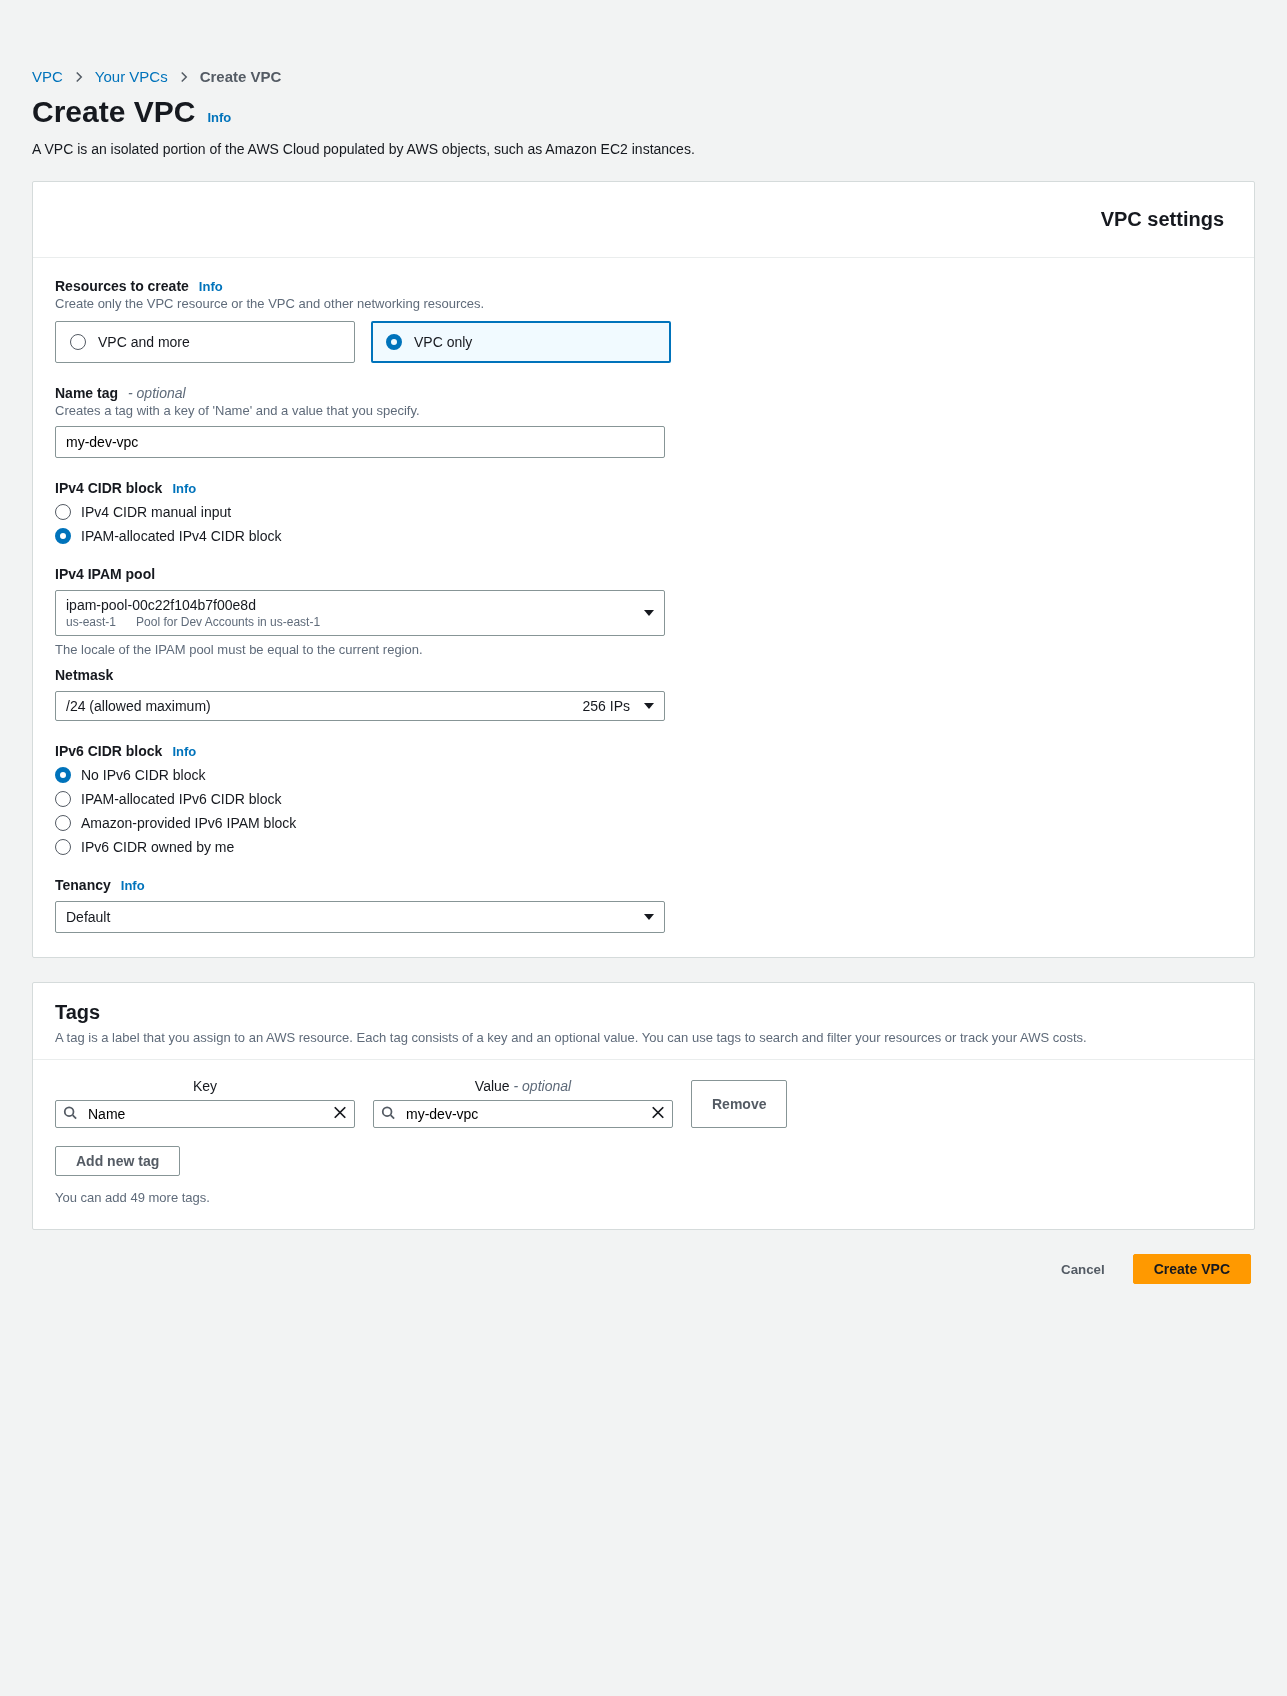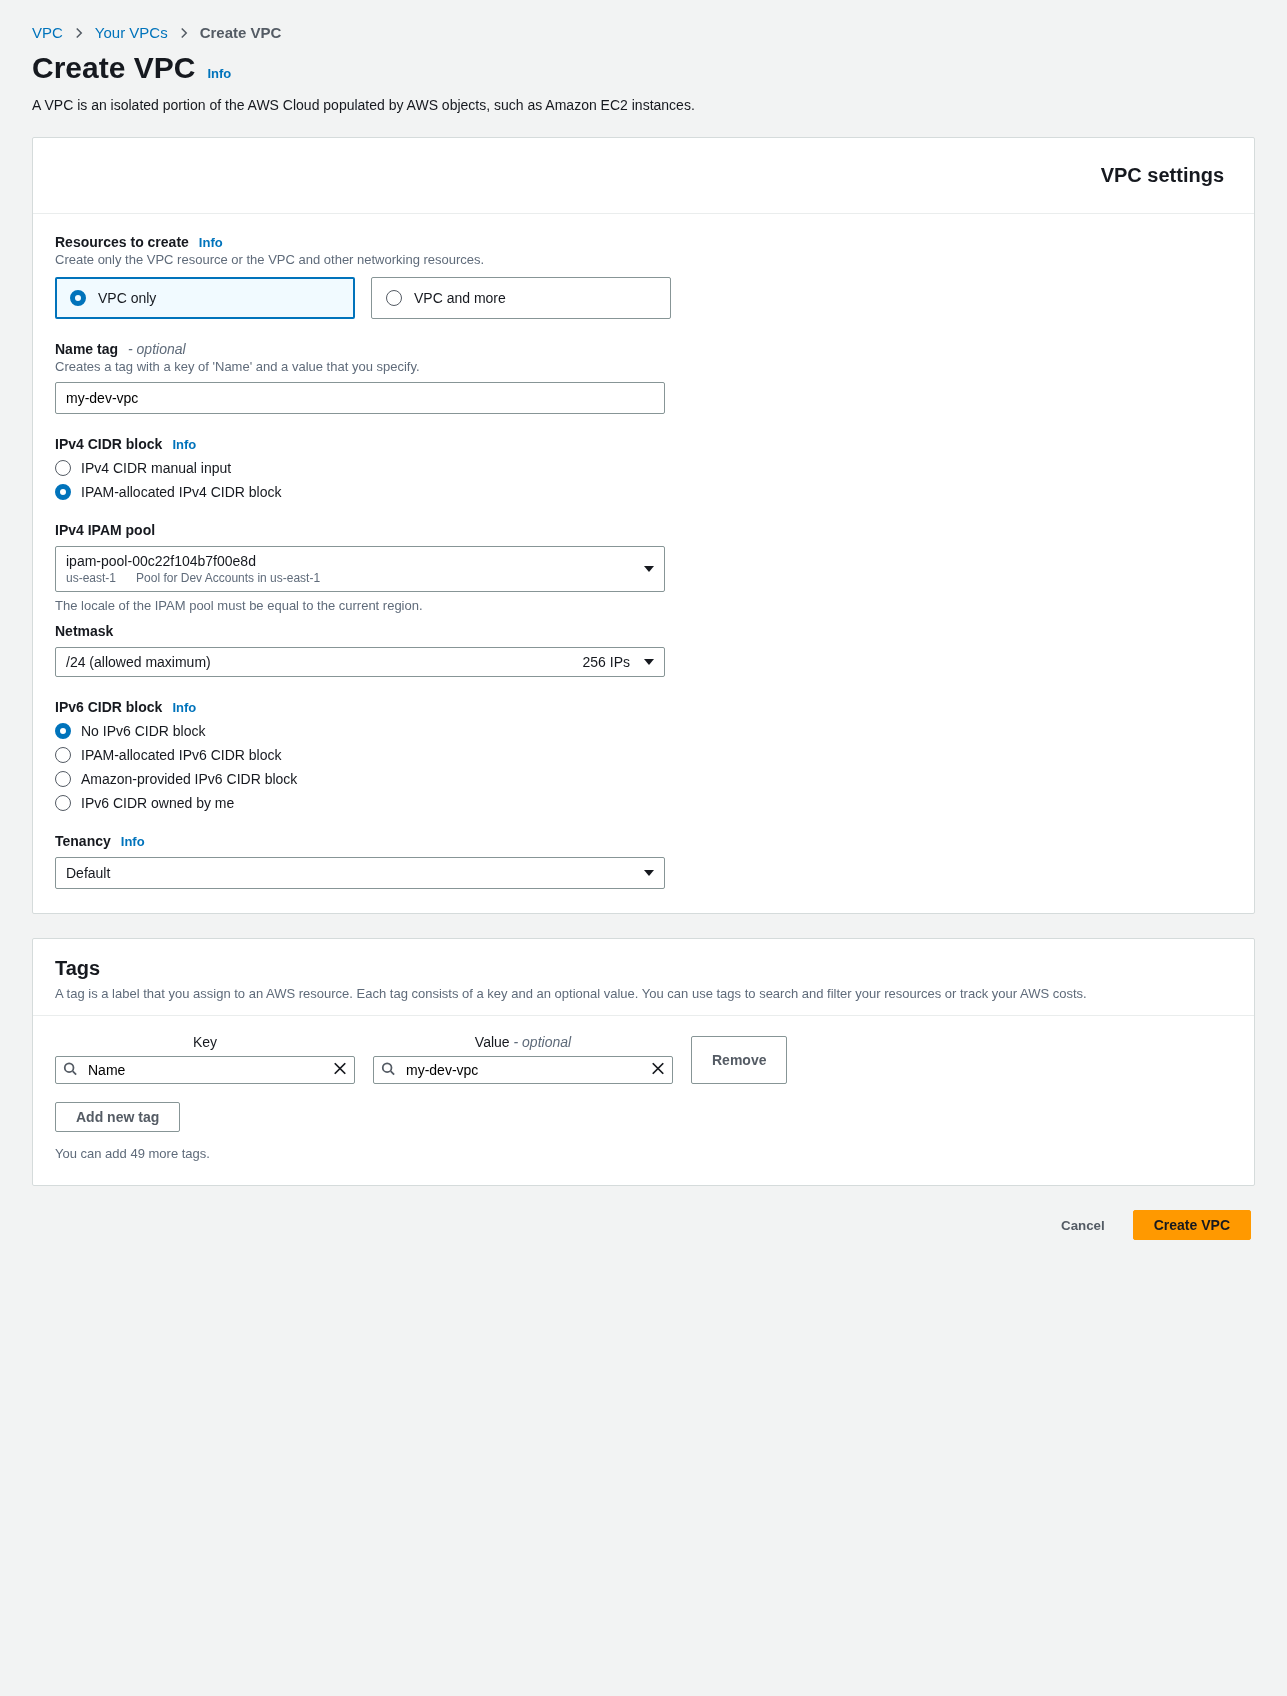--- a/index.html
+++ b/index.html
@@ -4,21 +4,21 @@
 <style>
   * { box-sizing: border-box; }
   body {
     margin: 0;
     font-family: "Amazon Ember", "Helvetica Neue", Arial, sans-serif;
     background: #f2f3f3;
     color: #16191f;
     font-size: 14px;
   }
   .page { padding: 24px 32px 60px 32px; max-width: 1287px; }
-  .breadcrumb { display: flex; align-items: center; gap: 10px; font-size: 15px; margin-bottom: 10px; }
+  .breadcrumb { display: flex; align-items: center; gap: 10px; font-size: 15px; margin-bottom: 10px; margin-top: 44px; }
   .breadcrumb .crumb-link { color: #0073bb; cursor: pointer; }
   .breadcrumb .sep { color: #545b64; display:flex; }
   .breadcrumb .crumb-current { color: #545b64; font-weight: 600; }
   .page-title-row { display: flex; align-items: baseline; gap: 12px; margin-top: 8px; }
   .page-title { font-size: 30px; font-weight: 700; margin: 0; }
   .info-link { color: #0073bb; font-size: 13px; font-weight: 600; cursor: pointer; }
   .page-desc { margin: 12px 0 24px 0; color: #16191f; }
   .panel { background: #fff; border: 1px solid #d5dbdb; border-radius: 2px; margin-bottom: 24px; }
   .panel-header { padding: 18px 22px; border-bottom: 1px solid #eaeded; }
   .panel-header h2 { margin: 8px; font-size: 20px; font-weight: 700; text-align: right; }
@@ -117,27 +117,27 @@
     </div>
     <div class="panel-body">
 
       <div class="field">
         <div class="field-label">
           <span>Resources to create</span>
           <span class="info-link">Info</span>
         </div>
         <div class="field-hint">Create only the VPC resource or the VPC and other networking resources.</div>
         <div class="tile-row">
+          <div class="tile">
+            <span class="radio-outer"></span>
+            <span class="tile-label">VPC and more</span>
+          </div>
           <div class="tile selected">
             <span class="radio-outer"></span>
             <span class="tile-label">VPC only</span>
-          </div>
-          <div class="tile">
-            <span class="radio-outer"></span>
-            <span class="tile-label">VPC and more</span>
           </div>
         </div>
       </div>
 
       <div class="field">
         <div class="field-label">
           <span>Name tag</span>
           <span class="optional">- optional</span>
         </div>
         <div class="field-hint">Creates a tag with a key of 'Name' and a value that you specify.</div>
@@ -204,21 +204,21 @@
           <div class="radio-item">
             <span class="radio-outer checked"></span>
             <span>No IPv6 CIDR block</span>
           </div>
           <div class="radio-item">
             <span class="radio-outer"></span>
             <span>IPAM-allocated IPv6 CIDR block</span>
           </div>
           <div class="radio-item">
             <span class="radio-outer"></span>
-            <span>Amazon-provided IPv6 CIDR block</span>
+            <span>Amazon-provided IPv6 IPAM block</span>
           </div>
           <div class="radio-item">
             <span class="radio-outer"></span>
             <span>IPv6 CIDR owned by me</span>
           </div>
         </div>
       </div>
 
       <div class="field" style="margin-bottom:0">
         <div class="field-label">

